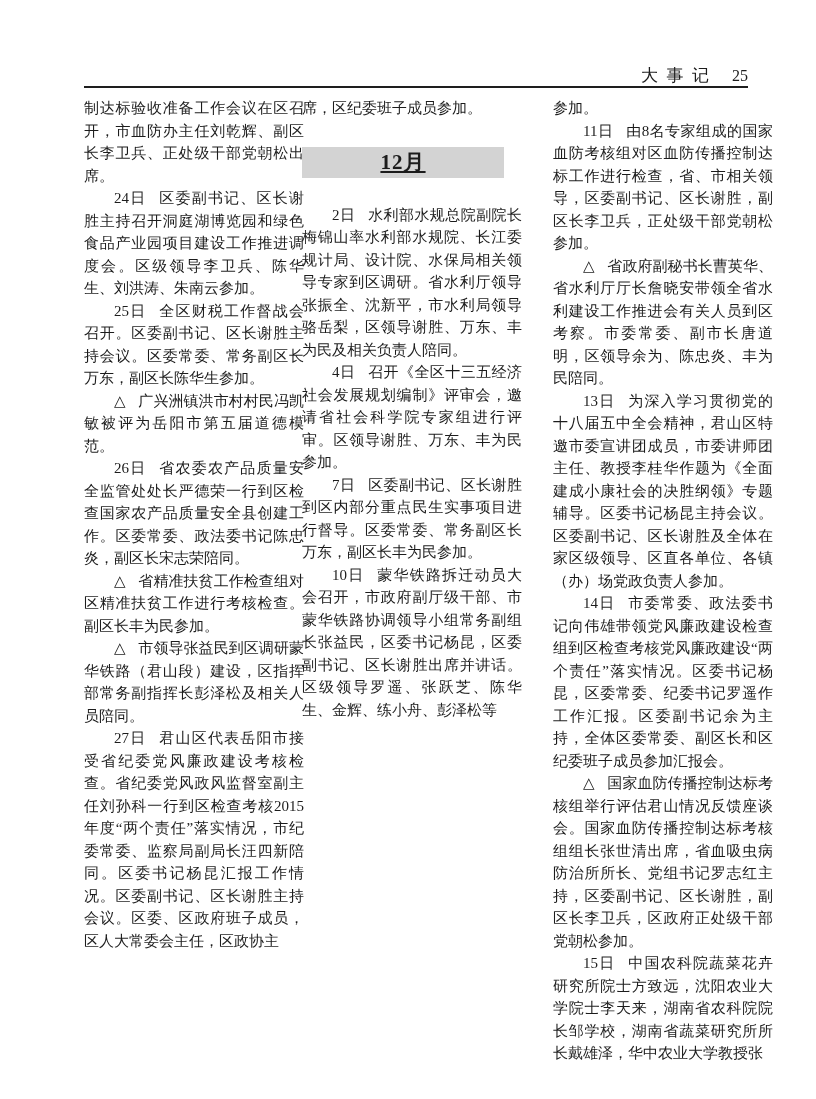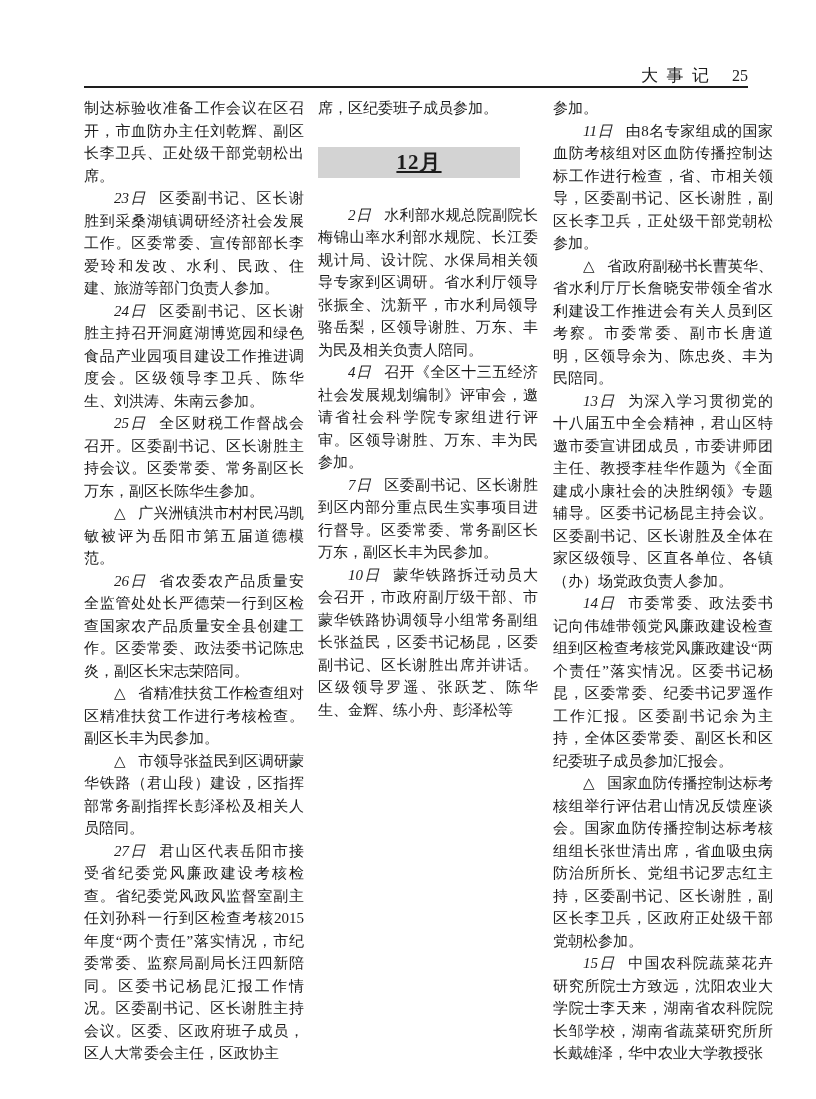--- a/index.html
+++ b/index.html
@@ -29,30 +29,30 @@
   }
   .col{
     position:absolute;
     top:97px;
     width:220px;
     height:975px;
     overflow:hidden;
     text-align:justify;
   }
   .col-1{left:84px;}
-  .col-2{left:318px;}
+  .col-2{left:302px;}
   .col-3{left:553px;}
   p.para{
     margin:0;
     font-size:15px;
     line-height:22.5px;
     text-indent:2em;
   }
   p.para.cont{text-indent:0;}
-  p.para .date{margin-right:0.85em;font-style:italic;}
+  p.para .date{margin-right:0.85em;}
   .month-box{
     width:202px;
     height:31px;
     margin:27px 0 26px 0;
     background:#d3d3d3;
     display:flex;
     align-items:center;
     justify-content:center;
     font-weight:bold;
     font-size:21px;
@@ -67,21 +67,20 @@
 
   <div class="running-head">
     <span class="rh-title">大事记</span>
     <span class="rh-page">25</span>
   </div>
 
   <div class="head-rule"></div>
 
   <div class="col col-1">
       <p class="para cont"><span>制达标验收准备工作会议在区召开，市血防办主任刘乾辉、副区长李卫兵、正处级干部党朝松出席。</span></p>
-      <p class="para"><span class="date">23日</span><span>区委副书记、区长谢胜到采桑湖镇调研经济社会发展工作。区委常委、宣传部部长李爱玲和发改、水利、民政、住建、旅游等部门负责人参加。</span></p>
       <p class="para"><span class="date">24日</span><span>区委副书记、区长谢胜主持召开洞庭湖博览园和绿色食品产业园项目建设工作推进调度会。区级领导李卫兵、陈华生、刘洪涛、朱南云参加。</span></p>
       <p class="para"><span class="date">25日</span><span>全区财税工作督战会召开。区委副书记、区长谢胜主持会议。区委常委、常务副区长万东，副区长陈华生参加。</span></p>
       <p class="para"><span class="date">△</span><span>广兴洲镇洪市村村民冯凯敏被评为岳阳市第五届道德模范。</span></p>
       <p class="para"><span class="date">26日</span><span>省农委农产品质量安全监管处处长严德荣一行到区检查国家农产品质量安全县创建工作。区委常委、政法委书记陈忠炎，副区长宋志荣陪同。</span></p>
       <p class="para"><span class="date">△</span><span>省精准扶贫工作检查组对区精准扶贫工作进行考核检查。副区长丰为民参加。</span></p>
       <p class="para"><span class="date">△</span><span>市领导张益民到区调研蒙华铁路（君山段）建设，区指挥部常务副指挥长彭泽松及相关人员陪同。</span></p>
       <p class="para"><span class="date">27日</span><span>君山区代表岳阳市接受省纪委党风廉政建设考核检查。省纪委党风政风监督室副主任刘孙科一行到区检查考核2015年度“两个责任”落实情况，市纪委常委、监察局副局长汪四新陪同。区委书记杨昆汇报工作情况。区委副书记、区长谢胜主持会议。区委、区政府班子成员，区人大常委会主任，区政协主</span></p>
     </div>
   <div class="col col-2">
       <p class="para cont"><span>席，区纪委班子成员参加。</span></p>

